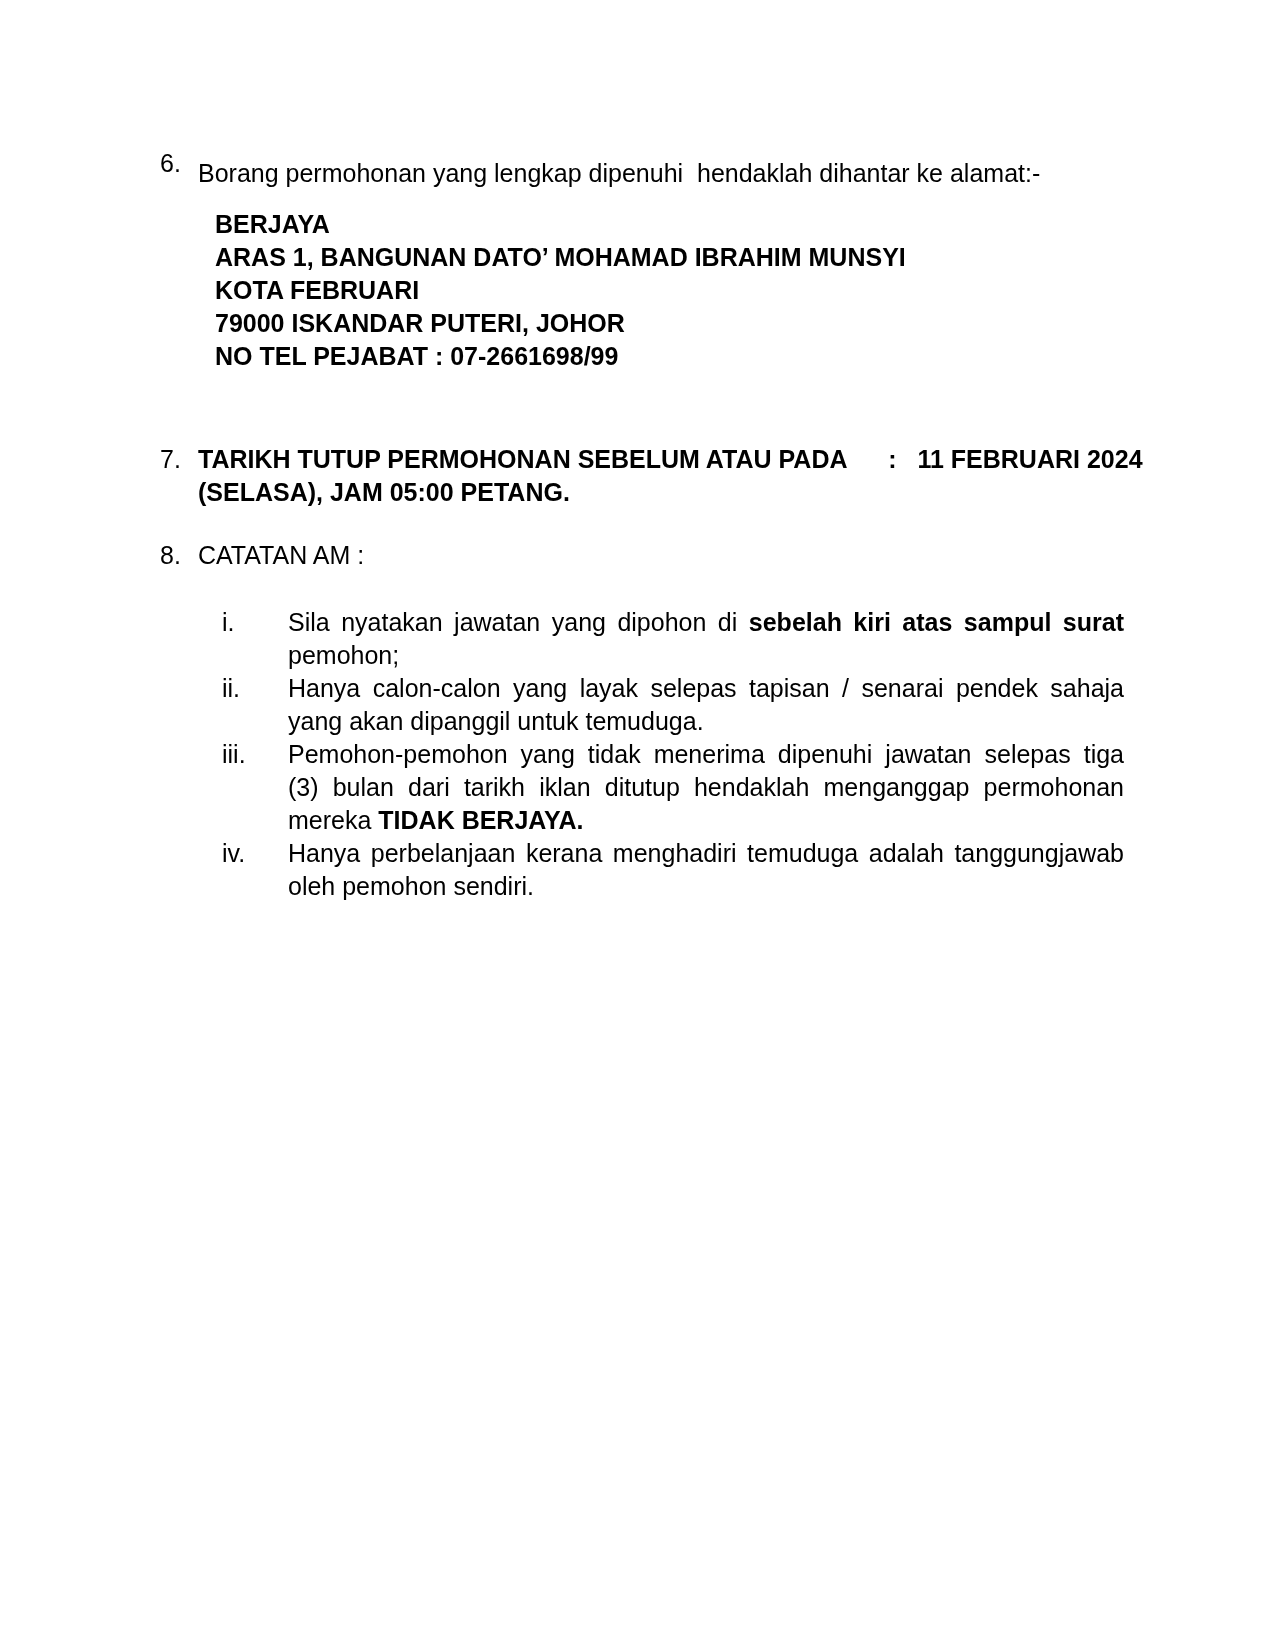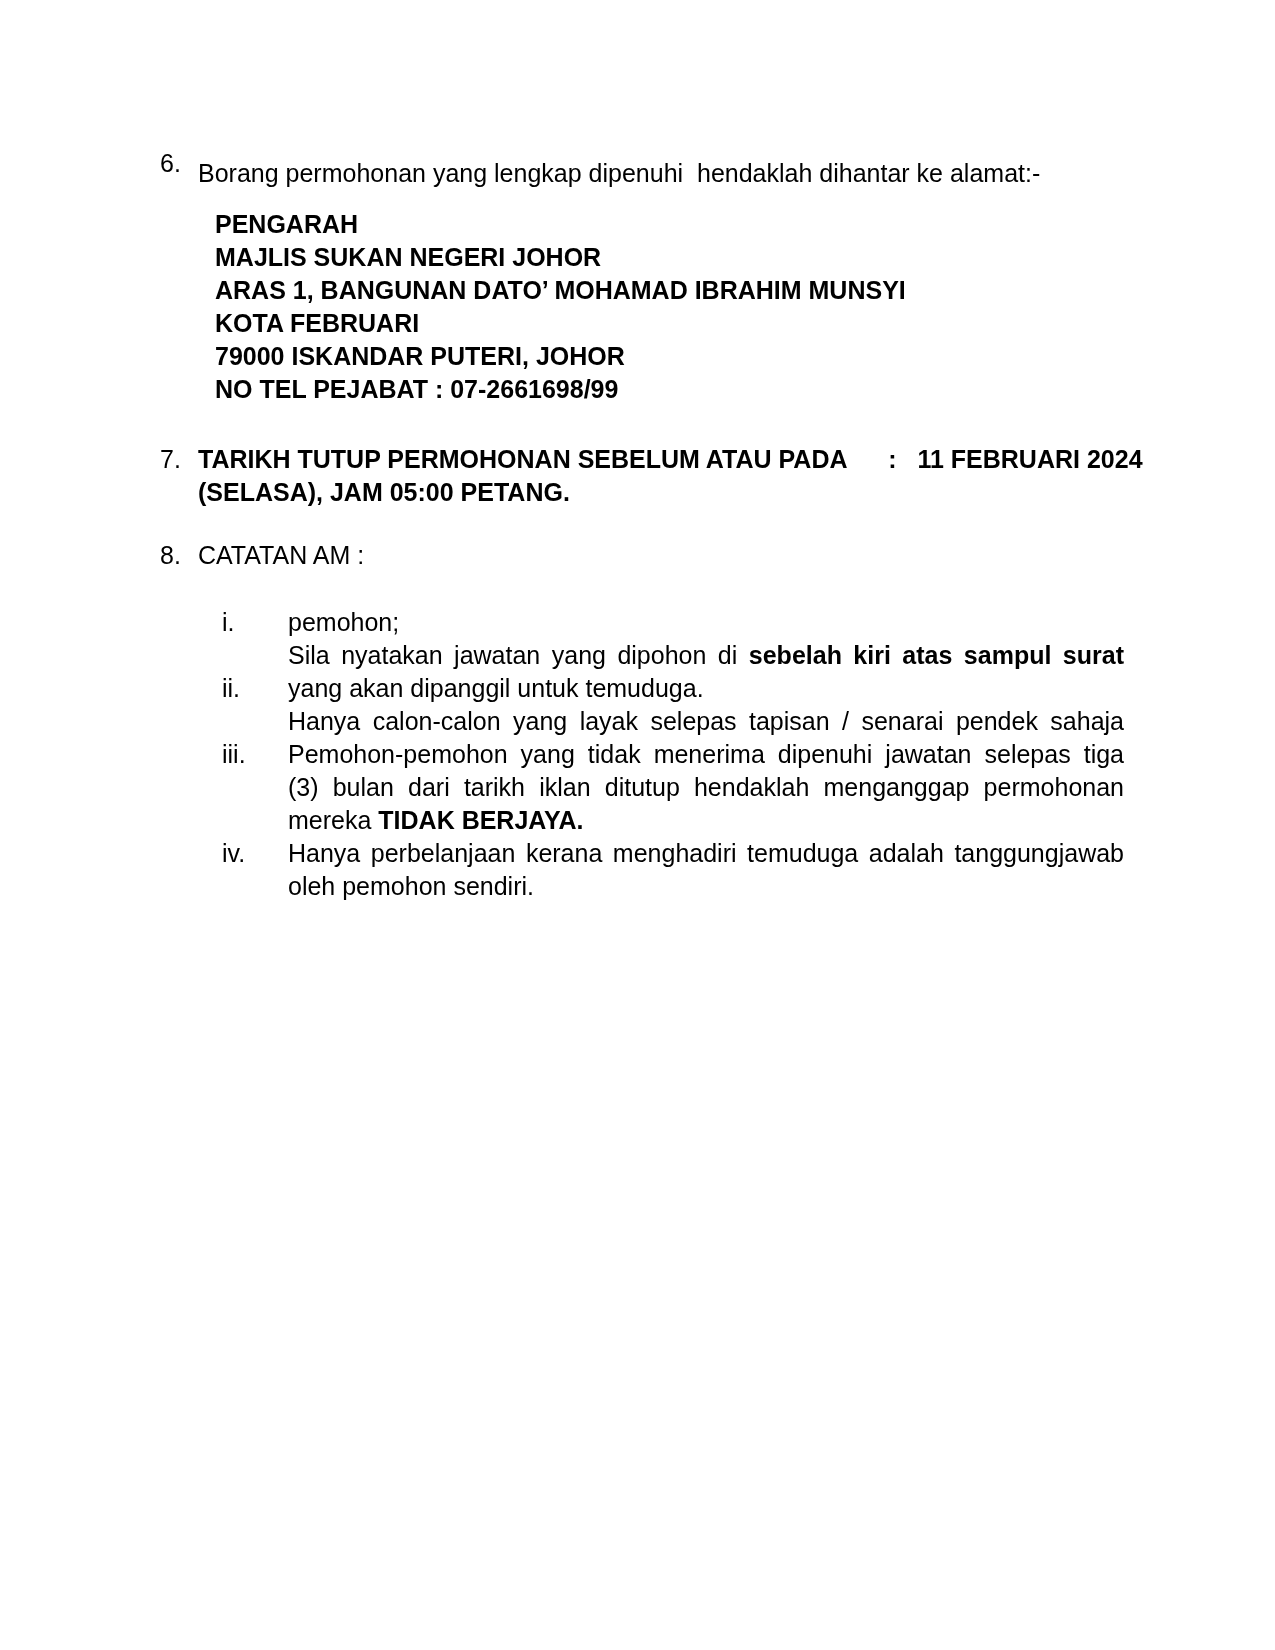--- a/index.html
+++ b/index.html
@@ -35,51 +35,50 @@
 <body>
 
 <div class="page">
 
   <div class="item" id="item6">
     <div class="num">6.</div>
     <div class="txt pre">Borang permohonan yang lengkap dipenuhi  hendaklah dihantar ke alamat:-</div>
   </div>
 
   <div id="address">
-      <div class="line l">PENGARAH</div>
-      <div class="line l">MAJLIS SUKAN NEGERI JOHOR</div>
+      <div class="line l">BERJAYA</div>
       <div class="line l">ARAS 1, BANGUNAN DATO’ MOHAMAD IBRAHIM MUNSYI</div>
       <div class="line l">KOTA FEBRUARI</div>
       <div class="line l">79000 ISKANDAR PUTERI, JOHOR</div>
       <div class="line l">NO TEL PEJABAT : 07-2661698/99</div>
     </div>
 
   <div class="item" id="item7">
     <div class="num">7.</div>
     <div class="txt" id="item7-lines"><div class="line l">TARIKH TUTUP PERMOHONAN SEBELUM ATAU PADA      :   11 FEBRUARI 2024</div><div class="line l">(SELASA), JAM 05:00 PETANG.</div></div>
   </div>
 
   <div class="item" id="item8">
     <div class="num">8.</div>
     <div class="txt">CATATAN AM :</div>
   </div>
 
   <div id="sublist">
       <div class="note">
         <div class="rn">i.</div>
         <div class="body">
+          <div class="line j"><span class="seg">Sila nyatakan jawatan yang dipohon di </span><span class="seg-b">sebelah kiri atas sampul surat</span></div>
           <div class="line l"><span class="seg">pemohon;</span></div>
-          <div class="line j"><span class="seg">Sila nyatakan jawatan yang dipohon di </span><span class="seg-b">sebelah kiri atas sampul surat</span></div>
         </div>
       </div>
       <div class="note">
         <div class="rn">ii.</div>
         <div class="body">
+          <div class="line j"><span class="seg">Hanya calon-calon yang layak selepas tapisan / senarai pendek sahaja</span></div>
           <div class="line l"><span class="seg">yang akan dipanggil untuk temuduga.</span></div>
-          <div class="line j"><span class="seg">Hanya calon-calon yang layak selepas tapisan / senarai pendek sahaja</span></div>
         </div>
       </div>
       <div class="note">
         <div class="rn">iii.</div>
         <div class="body">
           <div class="line j"><span class="seg">Pemohon-pemohon yang tidak menerima dipenuhi jawatan selepas tiga</span></div>
           <div class="line j"><span class="seg">(3) bulan dari tarikh iklan ditutup hendaklah menganggap permohonan</span></div>
           <div class="line l"><span class="seg">mereka </span><span class="seg-b">TIDAK BERJAYA.</span></div>
         </div>
       </div>

